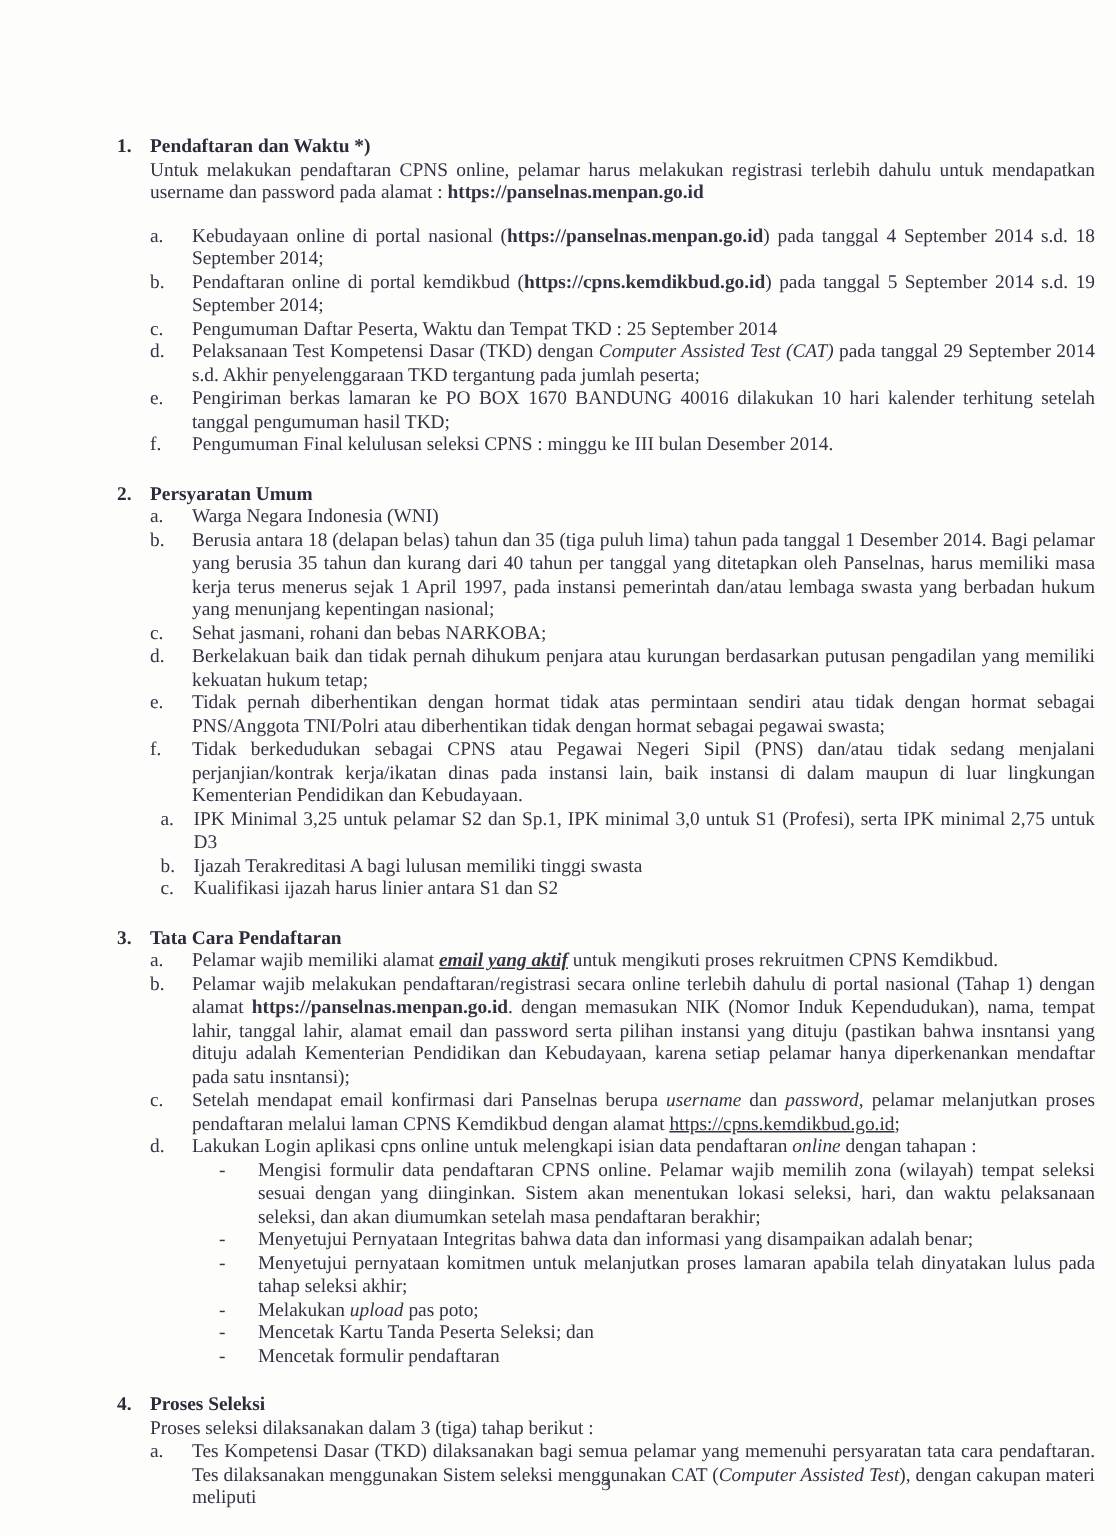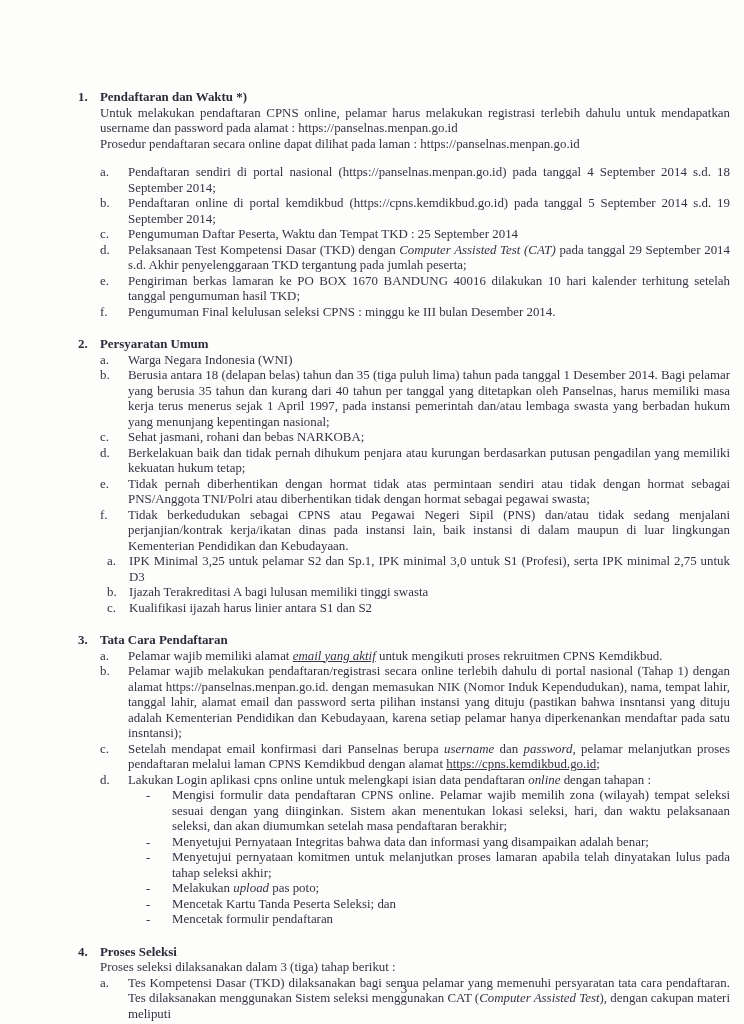--- a/index.html
+++ b/index.html
@@ -20,45 +20,44 @@
   .para{text-align:justify;}
   .item{display:flex;}
   .item-label{flex:none;width:28px;}
   .item-text{flex:1;text-align:justify;}
   .sub-list{margin-left:18px;}
   .sub-list .item-label{width:26px;}
   .sec-0 .item-list{margin-top:13px;}
   .subsec-title{font-weight:bold;color:#2b2b3a;margin-top:14px;margin-left:7px;}
   .khusus-list{margin-left:7px;}
   .khusus-list .item-label{width:22px;}
-  .st-b{font-weight:normal;}
+  .st-b{font-weight:bold;}
   .st-i{font-style:italic;margin-top:48px;}
   .st-u{text-decoration:underline;}
   .pagenum{
     position:absolute;left:78px;width:652px;bottom:28px;
     text-align:center;color:#3a3a4e;font-size:13px;
   }
 </style>
 </head>
 <body>
 
 <div class="page">
   <div class="doc" id="doc-root">
       <section class="section sec-0">
         <div class="sec-head">
           <span class="sec-no">1.</span>
           <span class="sec-title">Pendaftaran dan Waktu *)</span>
         </div>
         <div class="sec-body">
           <div class="para"><span class="run">Untuk melakukan pendaftaran CPNS online, pelamar harus melakukan registrasi terlebih dahulu untuk mendapatkan username dan password pada alamat :  </span><span class="run st-b">https://panselnas.menpan.go.id</span></div>
-          <div class="para"><span class="run">Prosedur pendaftaran secara online dapat dilihat pada laman :  </span><span class="run st-b">https://panselnas.menpan.go.id</span></div>
           <div class="item-list">
             <div class="item">
               <div class="item-label">a.</div>
-              <div class="item-text"><span class="run">Pendaftaran sendiri di portal nasional (</span><span class="run st-b">https://panselnas.menpan.go.id</span><span class="run">) pada tanggal 4 September 2014 s.d. 18 September 2014;</span></div>
+              <div class="item-text"><span class="run">Kebudayaan online di portal nasional (</span><span class="run st-b">https://panselnas.menpan.go.id</span><span class="run">) pada tanggal 4 September 2014 s.d. 18 September 2014;</span></div>
             </div>
             <div class="item">
               <div class="item-label">b.</div>
               <div class="item-text"><span class="run">Pendaftaran online di portal kemdikbud (</span><span class="run st-b">https://cpns.kemdikbud.go.id</span><span class="run">) pada tanggal 5 September 2014 s.d. 19 September 2014;</span></div>
             </div>
             <div class="item">
               <div class="item-label">c.</div>
               <div class="item-text"><span class="run">Pengumuman Daftar Peserta, Waktu dan Tempat TKD : 25 September 2014</span></div>
             </div>
             <div class="item">

